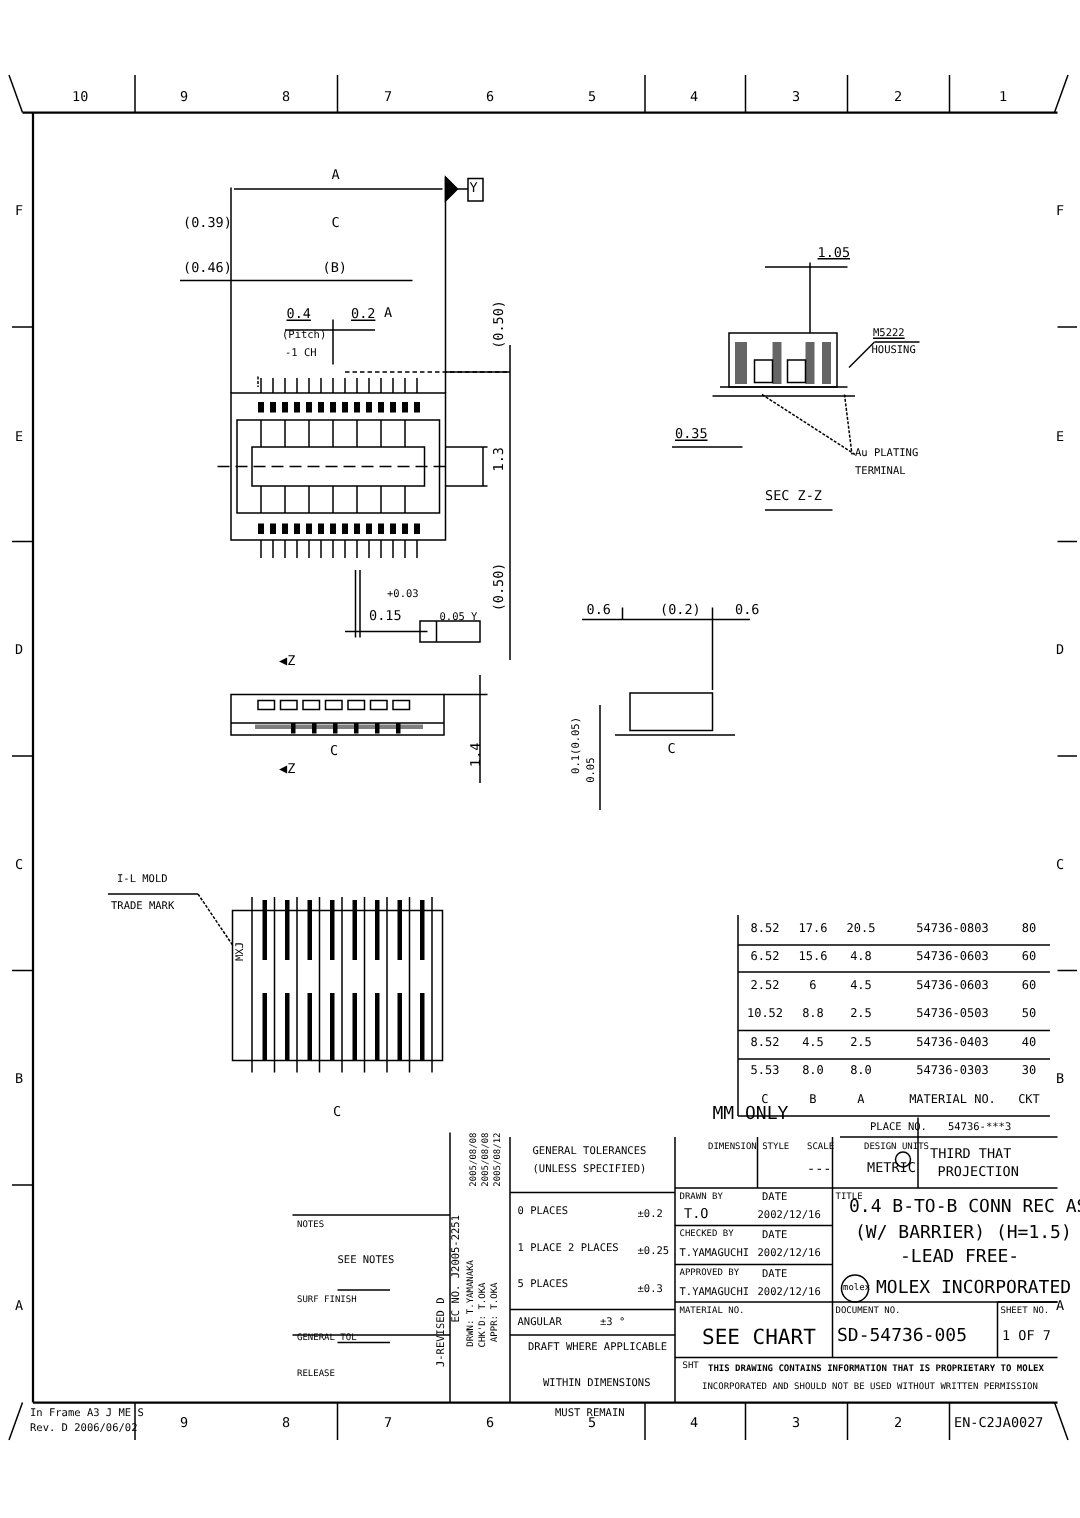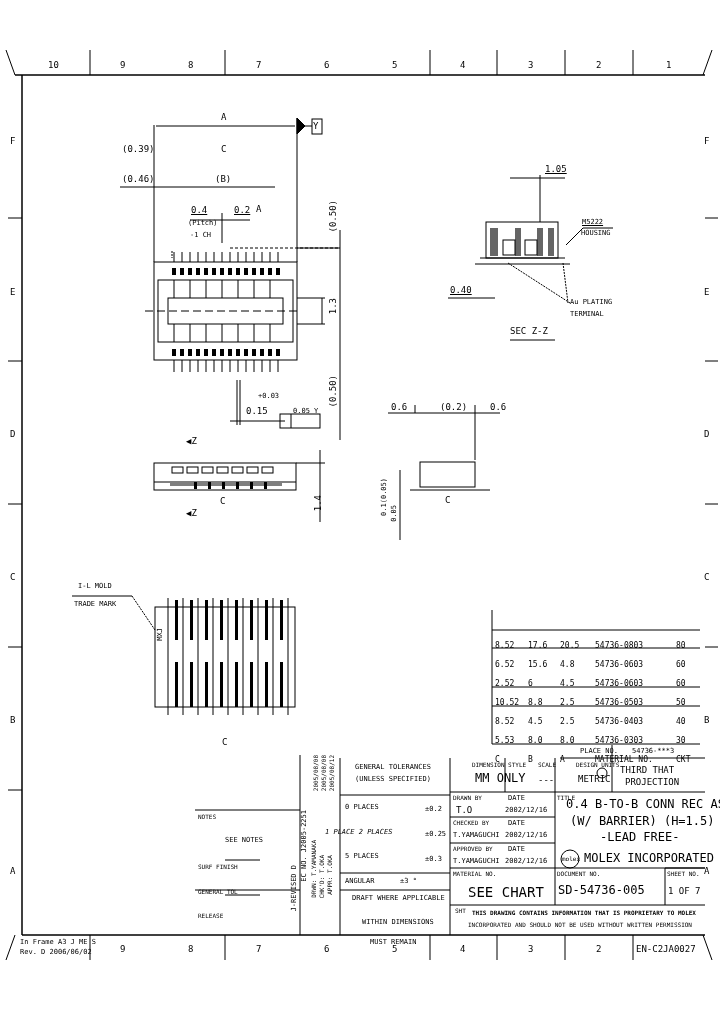--- a/index.html
+++ b/index.html
@@ -4,21 +4,21 @@
 <style>
   html,body{margin:0;padding:0;background:#fff;}
   body{width:720px;height:1012px;position:relative;overflow:hidden;font-family:"DejaVu Sans Mono","Liberation Mono",monospace;color:#000;}
   .t{position:absolute;font-size:9px;line-height:10px;white-space:nowrap;letter-spacing:0px;}
   .t7{font-size:7px;line-height:8px;}
   .t6{font-size:6px;line-height:7px;}
   .t12{font-size:12px;line-height:13px;}
   .t14{font-size:14px;line-height:15px;}
   .vt{writing-mode:vertical-rl;transform:rotate(180deg);}
   svg{position:absolute;left:0;top:0;}
-  .cell{position:absolute;font-size:8px;line-height:10px;text-align:left;white-space:nowrap;margin-top:27px;}
+  .cell{position:absolute;font-size:8px;line-height:10px;text-align:center;white-space:nowrap;}
 </style>
 </head>
 <body>
 
 <svg width="720" height="1012" viewBox="0 0 720 1012">
   <g stroke="#000" fill="none" stroke-width="1">
 
     <line x1="15" y1="75" x2="705" y2="75" stroke-width="1.5"></line>
     <line x1="22" y1="75" x2="22" y2="935" stroke-width="1.5"></line>
     <line x1="22" y1="935" x2="705" y2="935" stroke-width="1.5"></line>
@@ -359,21 +359,21 @@
   <span class="t" style="left:490px;top:402px;">0.6</span>
   <span class="t vt t7" style="left:380px;top:478px;">0.1(0.05)</span>
   <span class="t vt t7" style="left:390px;top:505px;">0.05</span>
   <span class="t" style="left:445px;top:495px;">C</span>
 </div>
 
 <div>
   <span class="t" style="left:545px;top:164px;text-decoration:underline;">1.05</span>
   <span class="t t7" style="left:582px;top:218px;text-decoration:underline;">M5222</span>
   <span class="t t7" style="left:581px;top:229px;">HOUSING</span>
-  <span class="t" style="left:450px;top:285px;text-decoration:underline;">0.40</span>
+  <span class="t" style="left:450px;top:285px;text-decoration:underline;">0.35</span>
   <span class="t t7" style="left:570px;top:298px;">Au PLATING</span>
   <span class="t t7" style="left:570px;top:310px;">TERMINAL</span>
   <span class="t" style="left:510px;top:326px;">SEC Z-Z</span>
 </div>
 
 <div>
   <span class="t t7" style="left:78px;top:582px;">I-L MOLD</span>
   <span class="t t7" style="left:74px;top:600px;">TRADE MARK</span>
   <span class="t t7 vt" style="left:156px;top:628px;">MXJ</span>
   <span class="t" style="left:222px;top:737px;">C</span>
@@ -448,32 +448,32 @@
 </div>
 
 <div>
   <span class="t t7" style="left:580px;top:747px;">PLACE NO.</span>
   <span class="t t7" style="left:632px;top:747px;">54736-***3</span>
 
   <span class="t t7" style="left:355px;top:763px;">GENERAL TOLERANCES</span>
   <span class="t t7" style="left:355px;top:775px;">(UNLESS SPECIFIED)</span>
   <span class="t t7" style="left:345px;top:803px;">0 PLACES</span>
   <span class="t t7" style="left:425px;top:805px;">±0.2</span>
-  <span class="t t7" style="left:325px;top:828px;font-style:italic;">1 PLACE  2 PLACES</span>
+  <span class="t t7" style="left:345px;top:828px;">1 PLACE  2 PLACES</span>
   <span class="t t7" style="left:425px;top:830px;">±0.25</span>
   <span class="t t7" style="left:345px;top:852px;">5 PLACES</span>
   <span class="t t7" style="left:425px;top:855px;">±0.3</span>
   <span class="t t7" style="left:345px;top:877px;">ANGULAR</span>
   <span class="t t7" style="left:400px;top:877px;">±3 °</span>
   <span class="t t7" style="left:352px;top:894px;">DRAFT WHERE APPLICABLE</span>
   <span class="t t7" style="left:370px;top:906px;margin-top:32px;">MUST REMAIN</span>
   <span class="t t7" style="left:362px;top:918px;">WITHIN DIMENSIONS</span>
 
   <span class="t t6" style="left:472px;top:761px;">DIMENSION STYLE</span>
-  <span class="t t12" style="left:475px;top:772px;">MM ONLY</span>
+  <span class="t t12" style="left:475px;top:736px;">MM ONLY</span>
   <span class="t t6" style="left:538px;top:761px;">SCALE</span>
   <span class="t" style="left:538px;top:775px;">---</span>
   <span class="t t6" style="left:576px;top:761px;">DESIGN UNITS</span>
   <span class="t" style="left:578px;top:774px;">METRIC</span>
   <span class="t" style="left:620px;top:765px;">THIRD THAT</span>
   <span class="t" style="left:625px;top:777px;">PROJECTION</span>
 
   <span class="t t6" style="left:453px;top:794px;">DRAWN BY</span>
   <span class="t t7" style="left:508px;top:794px;">DATE</span>
   <span class="t" style="left:456px;top:805px;">T.O</span>

